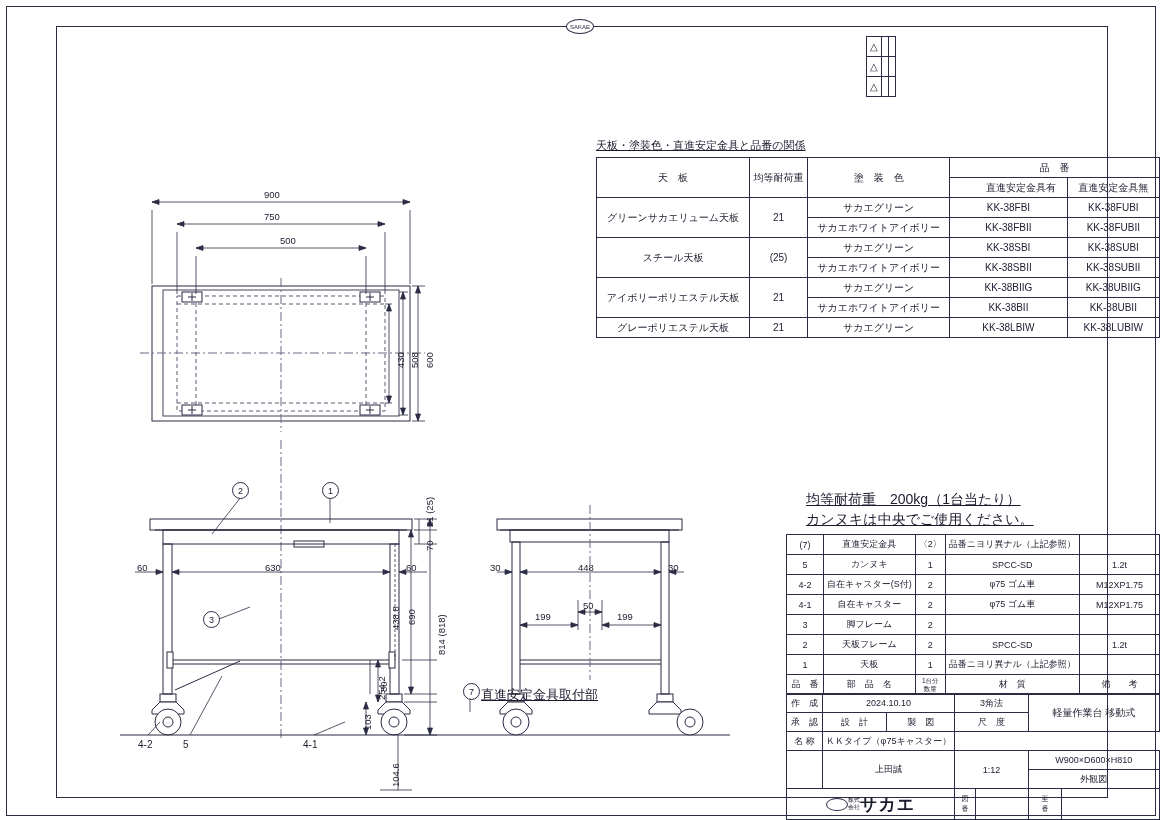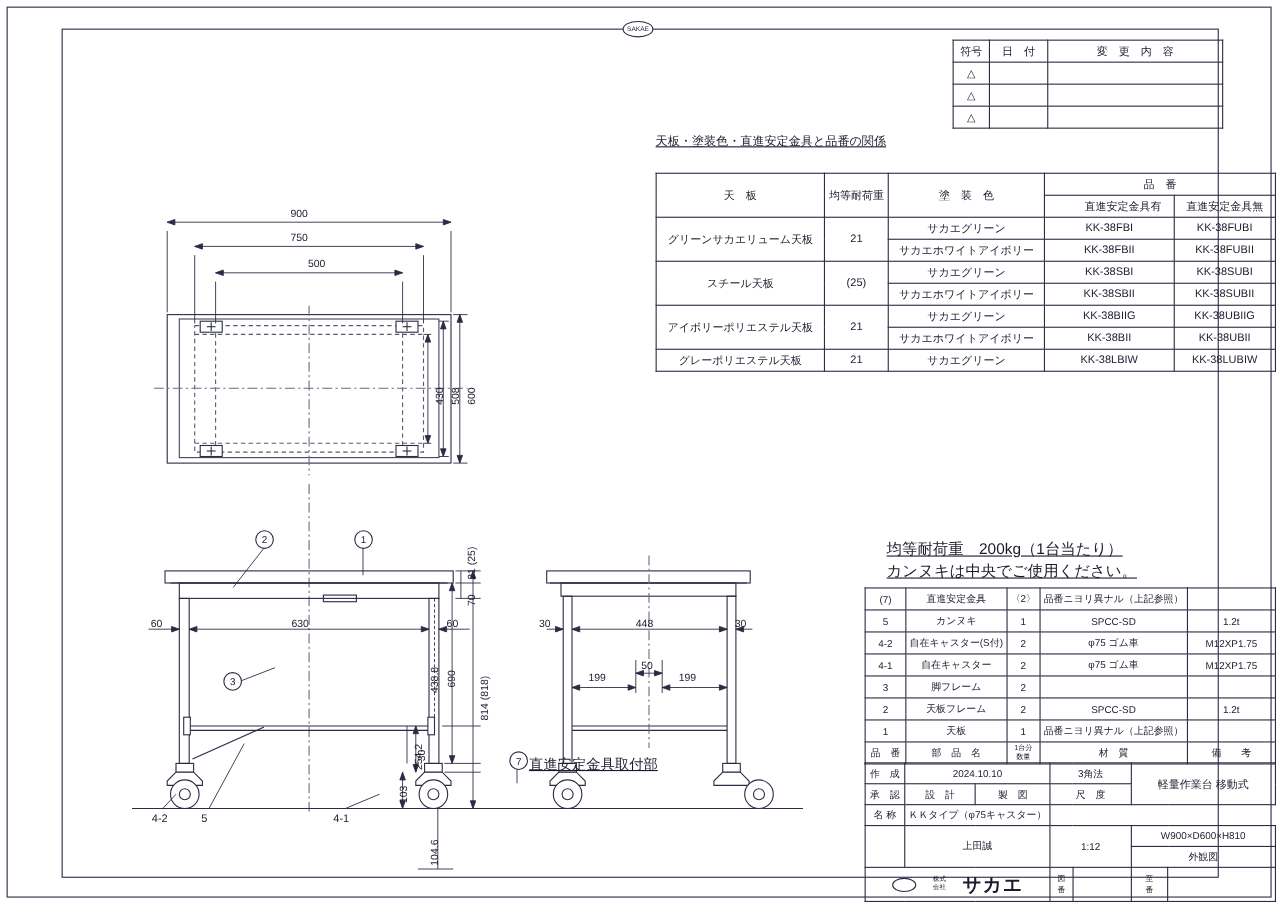--- a/index.html
+++ b/index.html
@@ -29,44 +29,39 @@
 
   <div class="frame-outer"></div>
   <div class="frame-inner"></div>
 
   <div class="sak-logo" style="left:566px;top:19px;">
     <span>SAKAE</span>
   </div>
 
   <table class="tbl" style="left:866px;top:36px;">
     <tbody>
-        <tr>
-      <th style="width:26px">符号</th>
-      <th style="width:46px">日　付</th>
-      <th style="width:152px">変　更　内　容</th>
-    </tr>
     <tr>
       <td>△</td>
       <td></td>
       <td></td>
     </tr>
     <tr>
       <td>△</td>
       <td></td>
       <td></td>
     </tr>
     <tr>
       <td>△</td>
       <td></td>
       <td></td>
     </tr>
   </tbody>
     </table>
 
-  <div class="txt md underline-txt" style="left:596px;top:124px;">天板・塗装色・直進安定金具と品番の関係</div>
+  <div class="txt md underline-txt" style="left:596px;top:140px;">天板・塗装色・直進安定金具と品番の関係</div>
 
   <table class="tbl" style="left:596px;top:157px;">
     <tbody>
         <tr>
       <td rowspan="2" style="width:160px;height:34px;">天　板</td>
       <td rowspan="2" style="width:52px;">均等耐荷重</td>
       <td rowspan="2" style="width:148px;">塗　装　色</td>
       <td colspan="2">品　番</td>
     </tr>
     <tr>
@@ -208,21 +203,21 @@
       <td rowspan="2"></td>
       <td colspan="2" rowspan="2">上田誠</td>
       <td colspan="2" rowspan="2">1:12</td>
       <td colspan="2">W900×D600×H810</td>
     </tr>
     <tr>
       <td colspan="2">外観図</td>
     </tr>
     <tr>
       <td colspan="3" style="height:28px;">
-        <span style="display:inline-flex;align-items:center;gap:15px;">
+        <span style="display:inline-flex;align-items:center;gap:0;">
           <span style="display:inline-block;width:20px;height:11px;border:1px solid #2b2b44;border-radius:50%;"></span>
           <span style="font-size:6px;line-height:1.1;text-align:left;">
             <span style="display:block;">株式</span>
             <span style="display:block;">会社</span>
           </span>
           <span style="font-size:17px;font-weight:bold;letter-spacing:1px;">サカエ</span>
         </span>
       </td>
       <td style="width:16px;font-size:7px;white-space:pre;">図
 番</td>

